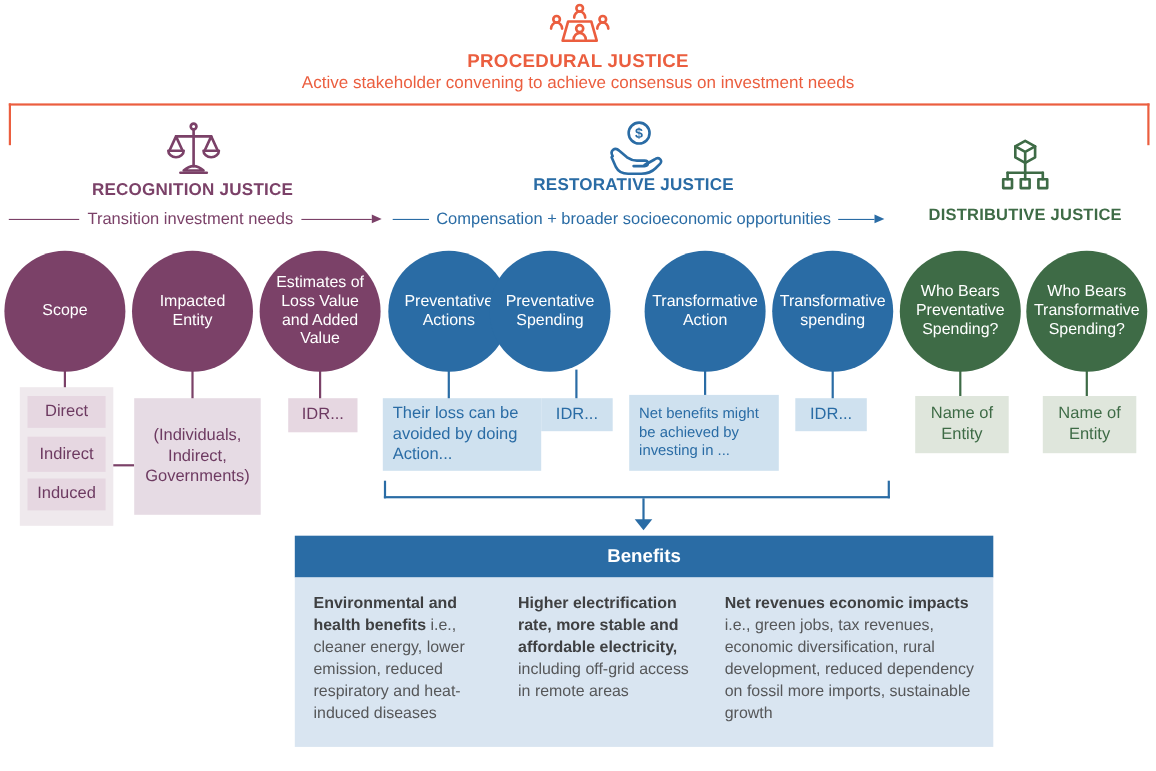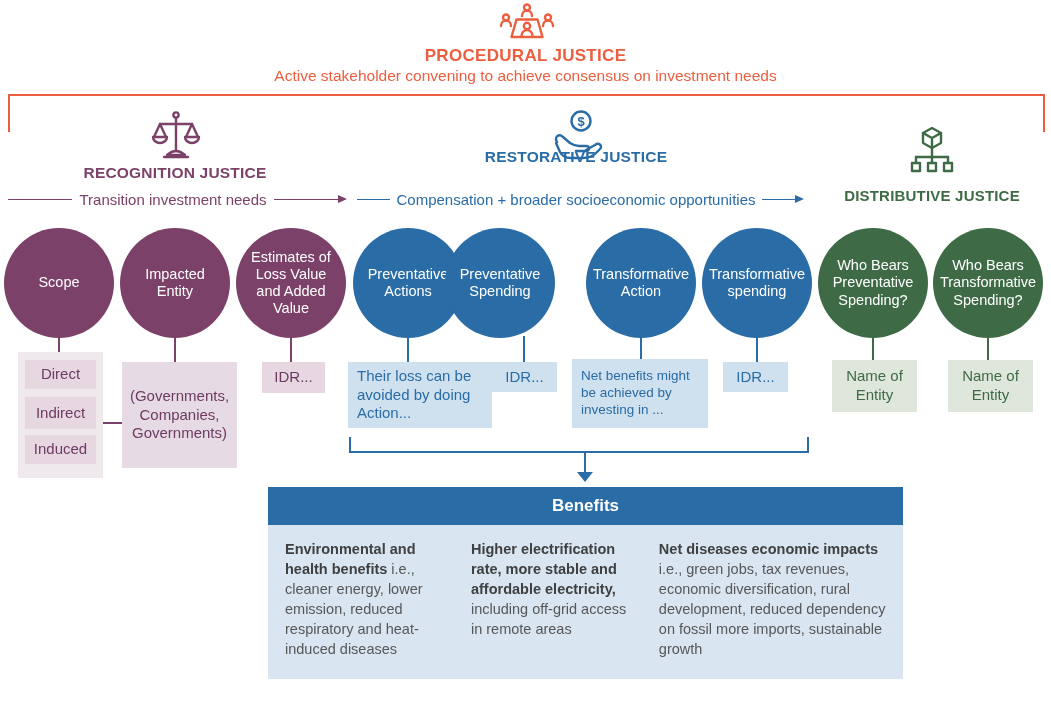--- a/index.html
+++ b/index.html
@@ -111,21 +111,21 @@
   </div>
 
   <div class="abs" style="left:550px;top:109px;">
     <svg width="54" height="58" viewBox="0 0 54 58" fill="none" stroke="#2a6ca5" stroke-width="2.4" stroke-linecap="round" stroke-linejoin="round">
       <circle cx="31" cy="12" r="9.5"></circle>
       <text x="31" y="16.5" text-anchor="middle" font-size="13" font-family="Liberation Sans, sans-serif" fill="#2a6ca5" stroke="none" font-weight="bold">$</text>
       <path d="M7,33 c-3,-5 2,-9 6,-5 l7,6 c3,2 6,3 9,3 h7 c4,0 4,5 0,5 h-10"></path>
       <path d="M6,34 l4,9 c2,4 6,6 11,6 h12 c6,0 10,-2 13,-5 l4,-4 c3,-3 -1,-7 -5,-4 l-9,5"></path>
     </svg>
   </div>
-  <div class="abs ctr sec-title" style="left:426px;top:148px;width:300px;color:var(--blue);">RESTORATIVE JUSTICE</div>
+  <div class="abs ctr sec-title" style="left:426px;top:160px;width:300px;color:var(--blue);">RESTORATIVE JUSTICE</div>
   <div class="abs arrow-row blue" style="left:357px;top:191px;width:447px;">
     <div class="ln"></div>
     <span class="lbl">Compensation + broader socioeconomic opportunities</span>
     <div class="ln"></div>
     <div class="ah-right"></div>
   </div>
 
   <div class="abs" style="left:907px;top:126px;">
     <svg width="50" height="58" viewBox="0 0 50 58" fill="none" stroke="#3e6b46" stroke-width="2.4" stroke-linecap="round" stroke-linejoin="round">
       <path d="M25,2 L34,7 L34,17 L25,22 L16,17 L16,7 Z"></path>
@@ -158,37 +158,37 @@
   <div class="circle blue" style="left:586px;">Transformative Action</div>
   <div class="circle blue" style="left:702px;">Transformative spending</div>
   <div class="circle green" style="left:818px;">Who Bears Preventative Spending?</div>
   <div class="circle green" style="left:933px;">Who Bears Transformative Spending?</div>
 
   <div class="abs scope-group"></div>
   <div class="box pink" style="left:25px;top:360px;width:71px;height:29px;">Direct</div>
   <div class="box pink" style="left:25px;top:397px;width:71px;height:32px;">Indirect</div>
   <div class="box pink" style="left:25px;top:435px;width:71px;height:29px;">Induced</div>
   <div class="abs hline-purple"></div>
-  <div class="box lav" style="left:122px;top:362px;width:115px;height:106px;padding:0 6px;">(Governments, Companies, Governments)</div>
+  <div class="box lav" style="left:122px;top:362px;width:115px;height:106px;padding:0 6px;">(Individuals, Indirect, Governments)</div>
   <div class="box pink" style="left:262px;top:362px;width:63px;height:31px;">IDR...</div>
 
   <div class="box bluebx left-text" style="left:348px;top:362px;width:144px;height:66px;">Their loss can be avoided by doing Action...</div>
   <div class="box bluebx" style="left:492px;top:362px;width:65px;height:30px;">IDR...</div>
   <div class="box bluebx small-text" style="left:572px;top:359px;width:136px;height:69px;">Net benefits might be achieved by investing in ...</div>
   <div class="box bluebx" style="left:723px;top:362px;width:65px;height:30px;">IDR...</div>
 
   <div class="box greenbx" style="left:832px;top:360px;width:85px;height:52px;">Name of Entity</div>
   <div class="box greenbx" style="left:948px;top:360px;width:85px;height:52px;">Name of Entity</div>
 
   <div class="abs blue-bracket"></div>
   <div class="abs down-stem"></div>
   <div class="abs down-head"></div>
 
   <div class="abs benefits">
     <div class="benefits-header">Benefits</div>
     <div class="benefits-body">
       <p class="benefits-col c1" style="margin:0;"><b>Environmental and health benefits</b> <span>i.e., cleaner energy, lower emission, reduced respiratory and heat-induced diseases</span></p>
       <p class="benefits-col c2" style="margin:0;"><b>Higher electrification rate, more stable and affordable electricity,</b> <span>including off-grid access in remote areas</span></p>
-      <p class="benefits-col c3" style="margin:0;"><b>Net diseases economic impacts</b> <span>i.e., green jobs, tax revenues, economic diversification, rural development, reduced dependency on fossil more imports, sustainable growth</span></p>
+      <p class="benefits-col c3" style="margin:0;"><b>Net revenues economic impacts</b> <span>i.e., green jobs, tax revenues, economic diversification, rural development, reduced dependency on fossil more imports, sustainable growth</span></p>
     </div>
   </div>
 
 </div>
 
 </body></html>

